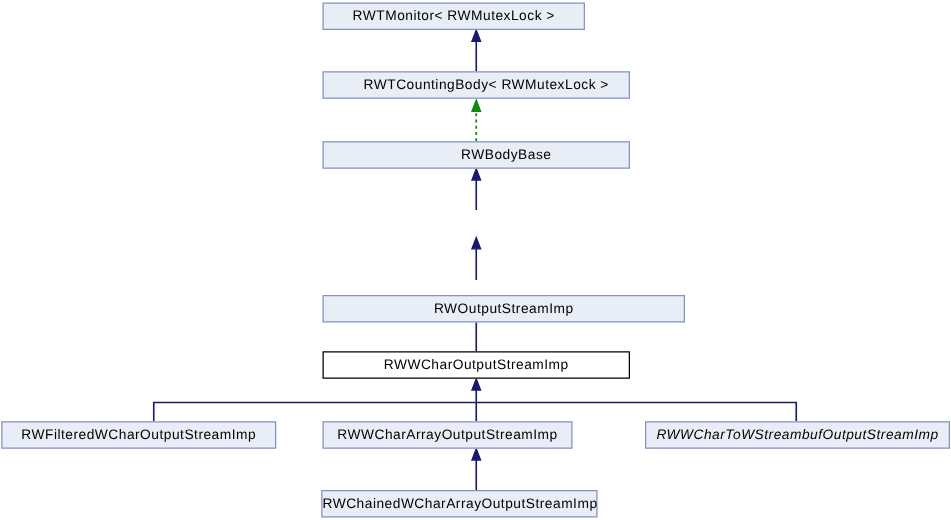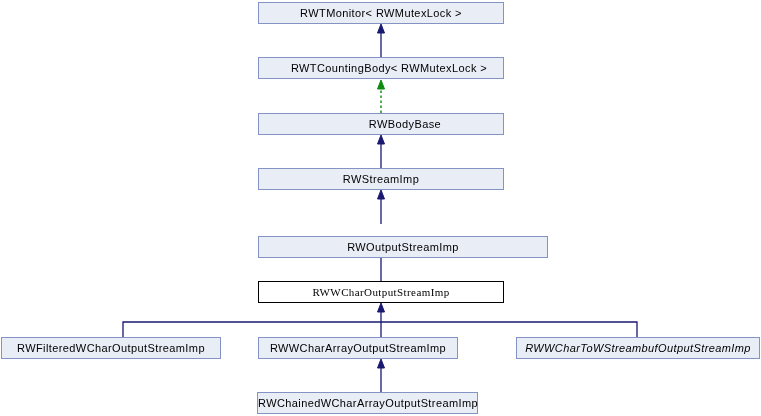--- a/index.html
+++ b/index.html
@@ -101,31 +101,30 @@
       <line class="edge-public-line" x1="381" y1="337" x2="381" y2="312"></line>
       <polygon class="edge-public-head" points="381,303 377.5,312 384.5,312"></polygon>
     </g>
 
     <g>
       <line class="edge-public-line" x1="381" y1="392" x2="381" y2="368"></line>
       <polygon class="edge-public-head" points="381,359 377.5,368 384.5,368"></polygon>
     </g>
   </svg>
 
-  <div class="node" style="left:258px; top:2px; width:246px;">RWTMonitor&lt; RWMutexLock &gt;</div>
+  <div class="node" style="left:258px; top:2px; width:210px;">RWTMonitor&lt; RWMutexLock &gt;</div>
 
   <div class="node" style="left:258px; top:57px; width:246px;padding-left:16px;">RWTCountingBody&lt; RWMutexLock &gt;</div>
 
   <div class="node" style="left:258px; top:113px; width:246px;padding-left:48px;">RWBodyBase</div>
 
-  <div class="node" style="left:258px; top:168px; width:246px;">RWStreamImp</div>
 
   <div class="node" style="left:258px; top:236px; width:290px;">RWOutputStreamImp</div>
 
-  <div class="node current" style="left:258px; top:281px; width:246px;font-family:Liberation Serif, serif;">RWWCharOutputStreamImp</div>
+  <div class="node current" style="left:258px; top:281px; width:246px;">RWWCharOutputStreamImp</div>
 
   <div class="node" style="left:1px; top:337px; width:220px;">RWFilteredWCharOutputStreamImp</div>
 
   <div class="node" style="left:258px; top:337px; width:200px;">RWWCharArrayOutputStreamImp</div>
 
   <div class="node" style="left:516px; top:337px; width:244px;font-style:italic;">RWWCharToWStreambufOutputStreamImp</div>
 
   <div class="node" style="left:257px; top:392px; width:221px;">RWChainedWCharArrayOutputStreamImp</div>
 
 </div>

